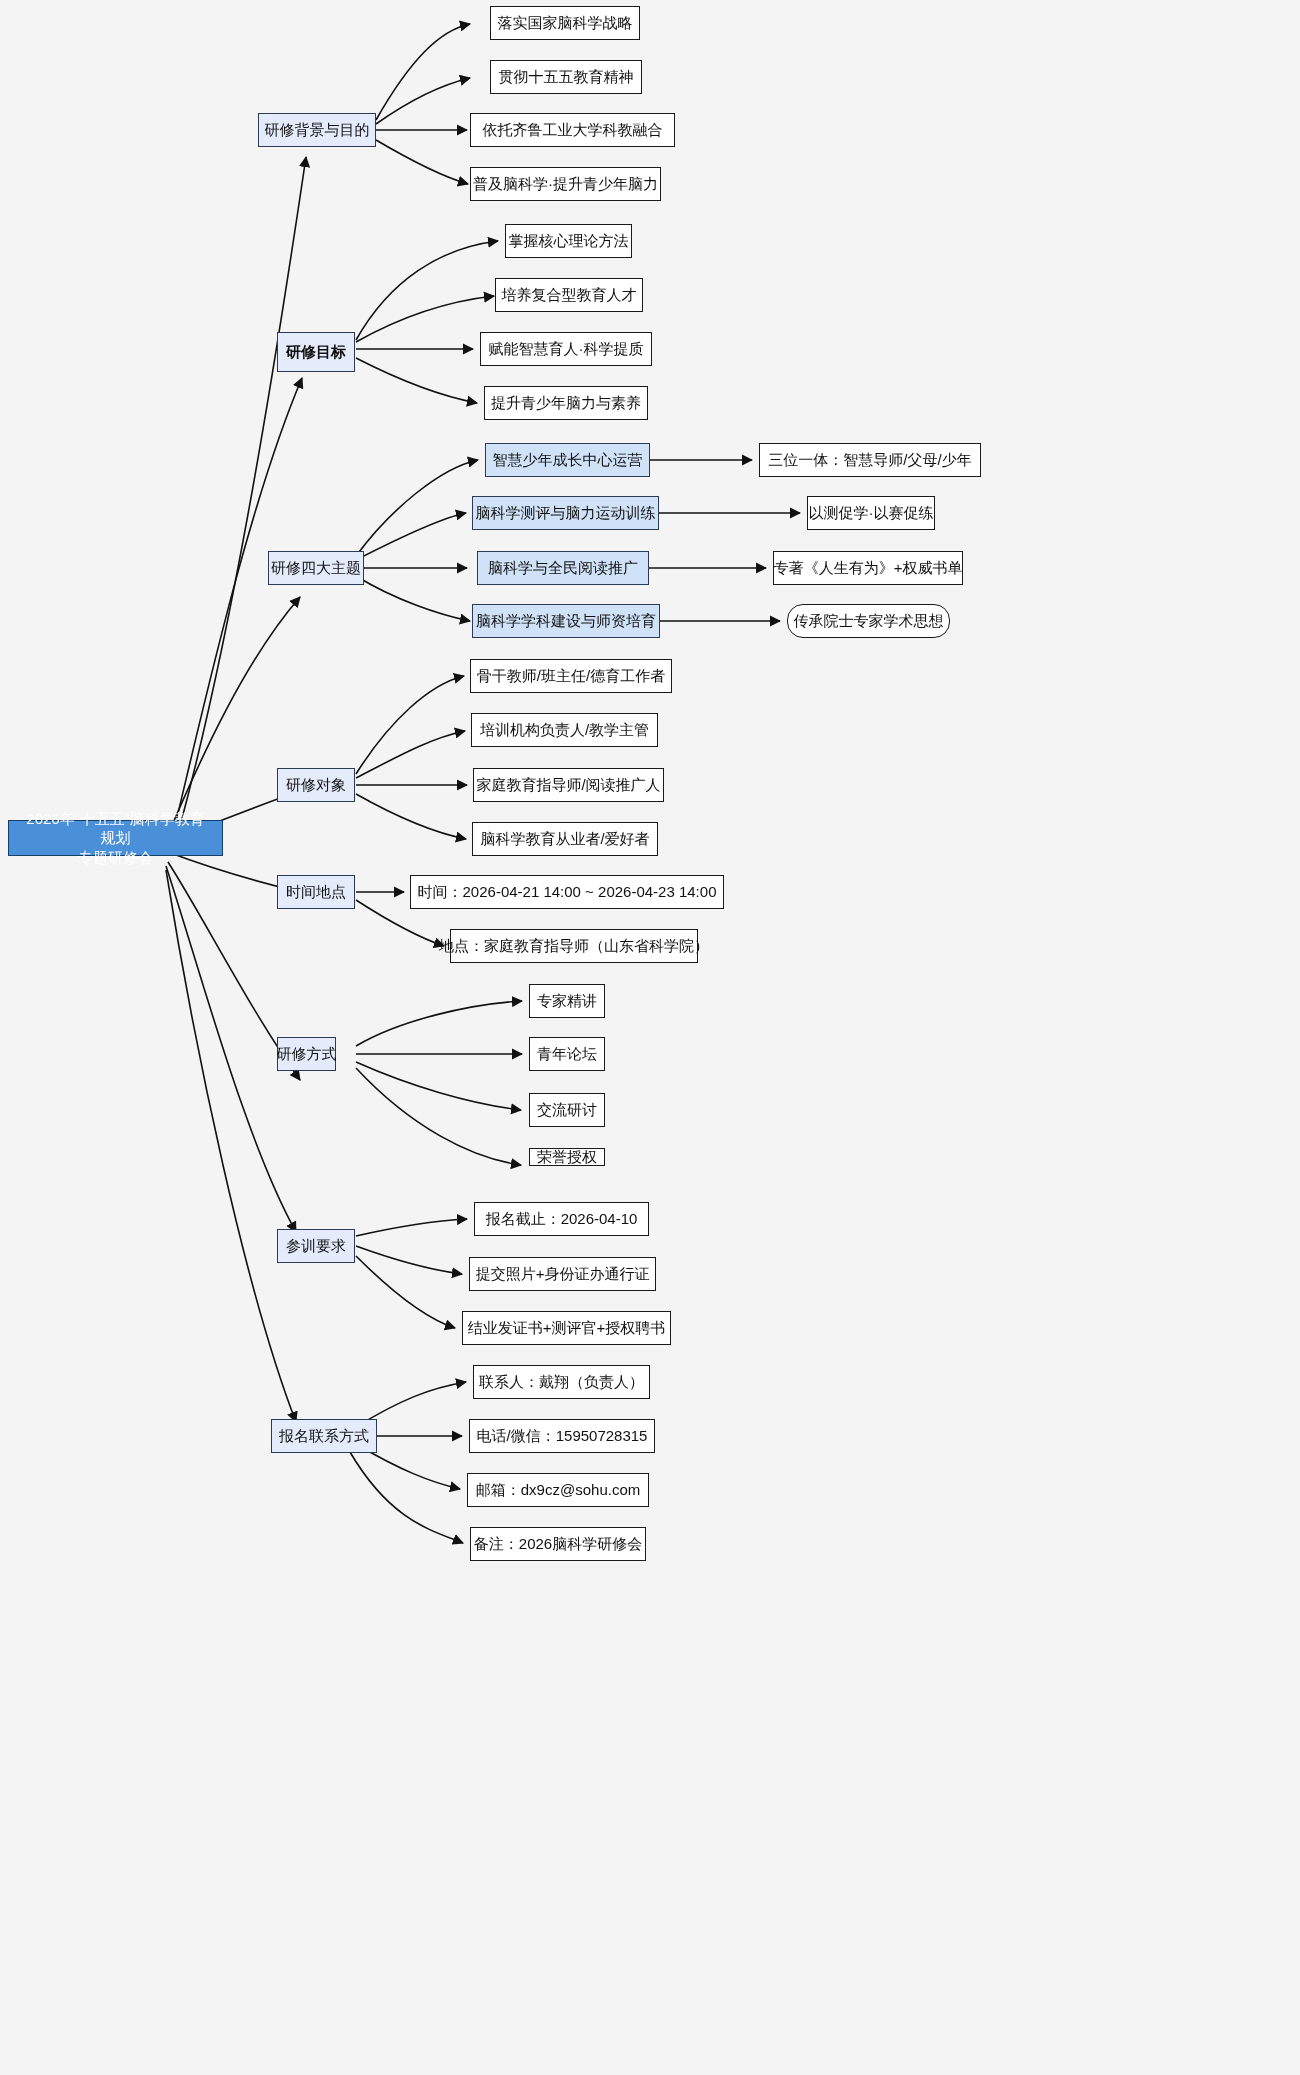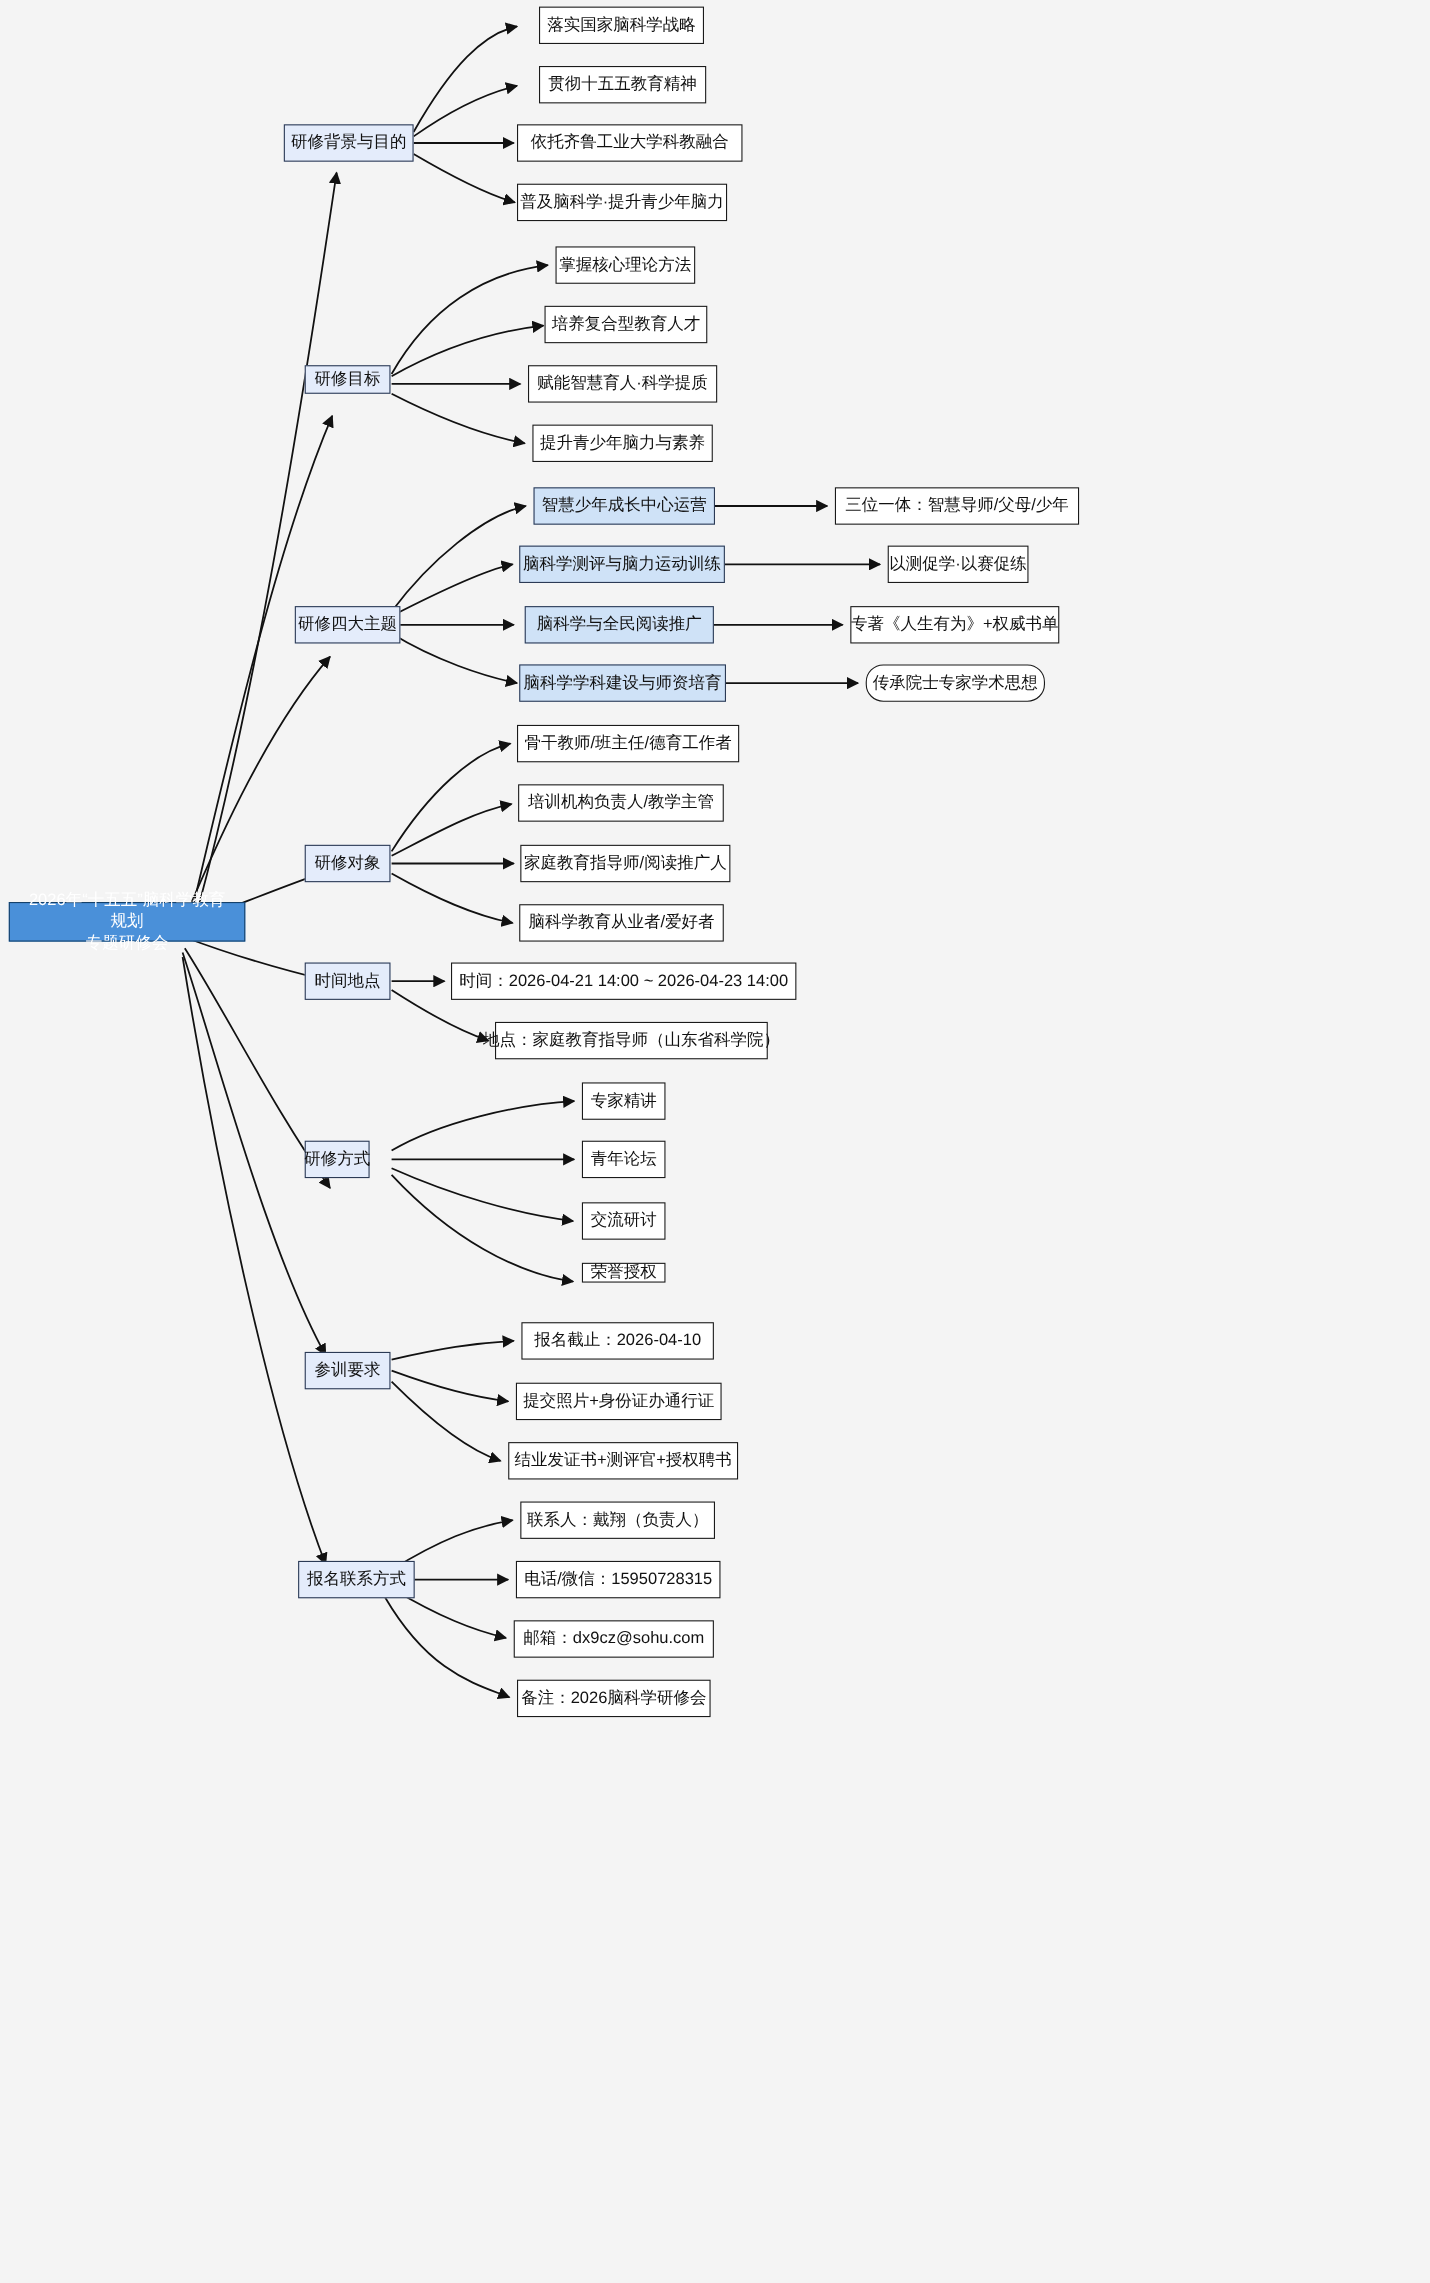--- a/index.html
+++ b/index.html
@@ -126,21 +126,21 @@
   <div class="node root" style="left:8px; top:820px; width:215px; height:36px;">
       <div style="text-align: center;"><span>2026年“十五五”脑科学教育规划</span><br><span>专题研修会</span></div>
     </div>
 
   <div class="node branch" style="left:258px; top:113px; width:118px; height:34px;">研修背景与目的</div>
   <div class="node" style="left:490px; top:6px; width:150px; height:34px;">落实国家脑科学战略</div>
   <div class="node" style="left:490px; top:60px; width:152px; height:34px;">贯彻十五五教育精神</div>
   <div class="node" style="left:470px; top:113px; width:205px; height:34px;">依托齐鲁工业大学科教融合</div>
   <div class="node" style="left:470px; top:167px; width:191px; height:34px;">普及脑科学·提升青少年脑力</div>
 
-  <div class="node branch" style="left:277px; top:332px; width:78px; height:26px;">研修目标</div>
+  <div class="node branch" style="left:277px; top:332px; width:78px; height:40px;font-weight:bold;">研修目标</div>
   <div class="node" style="left:505px; top:224px; width:127px; height:34px;">掌握核心理论方法</div>
   <div class="node" style="left:495px; top:278px; width:148px; height:34px;">培养复合型教育人才</div>
   <div class="node" style="left:480px; top:332px; width:172px; height:34px;">赋能智慧育人·科学提质</div>
   <div class="node" style="left:484px; top:386px; width:164px; height:34px;">提升青少年脑力与素养</div>
 
   <div class="node branch" style="left:268px; top:551px; width:96px; height:34px;">研修四大主题</div>
   <div class="node theme" style="left:485px; top:443px; width:165px; height:34px;">智慧少年成长中心运营</div>
   <div class="node" style="left:759px; top:443px; width:222px; height:34px;">三位一体：智慧导师/父母/少年</div>
   <div class="node theme" style="left:472px; top:496px; width:187px; height:34px;">脑科学测评与脑力运动训练</div>
   <div class="node" style="left:807px; top:496px; width:128px; height:34px;">以测促学·以赛促练</div>

